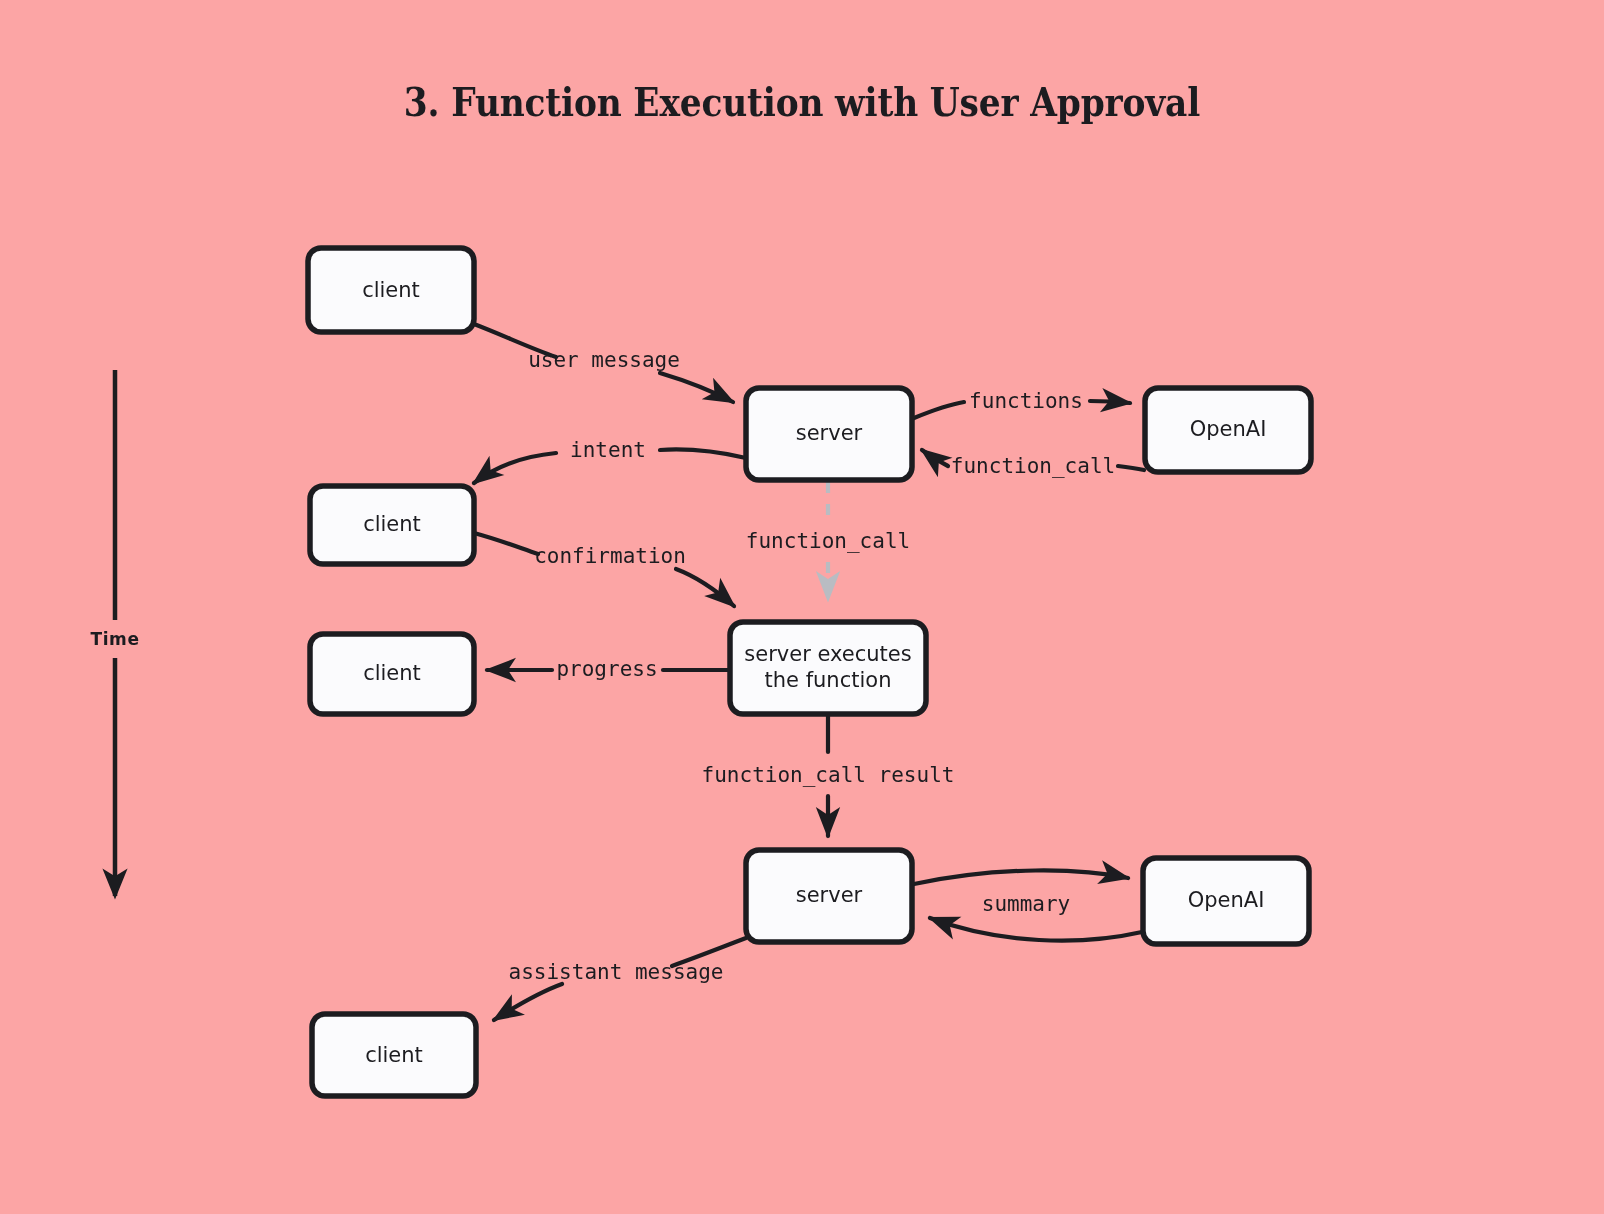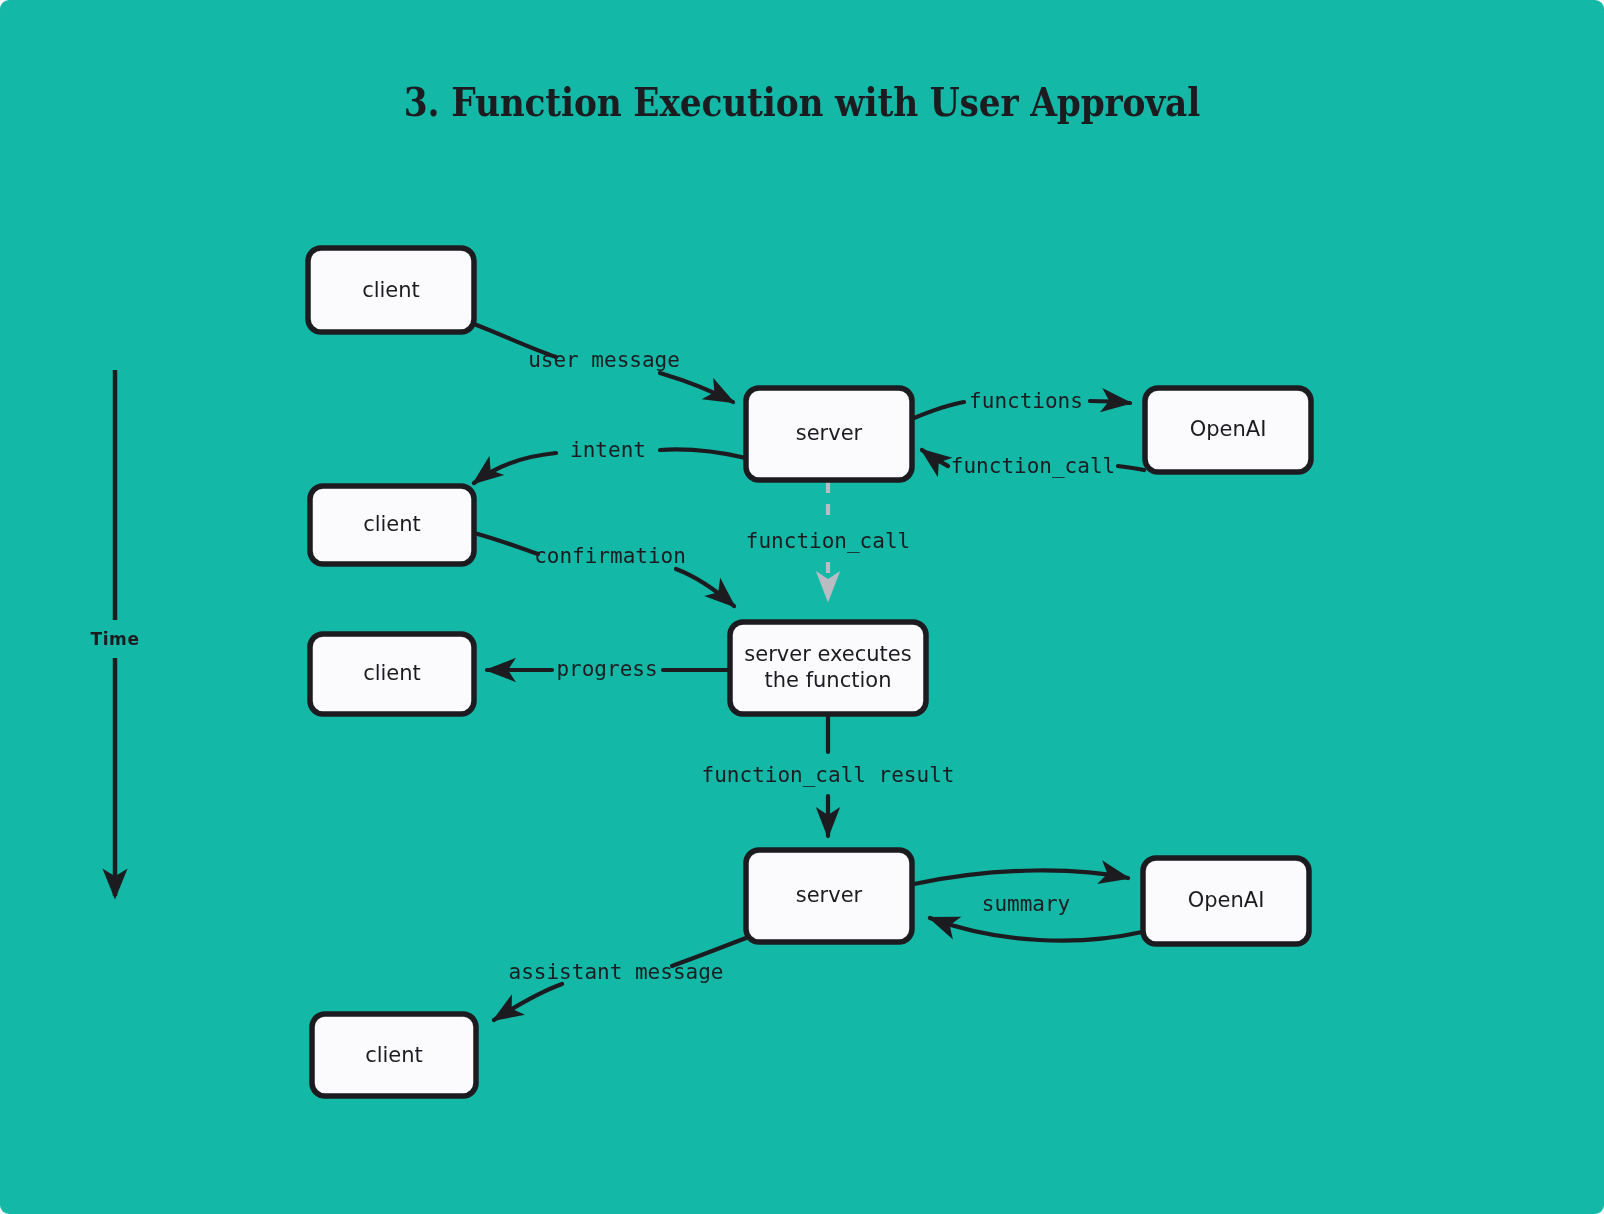--- a/index.html
+++ b/index.html
@@ -4,24 +4,23 @@
 <style>
   html, body {
     margin: 0;
     padding: 0;
     background: #f8f9fb;
   }
   #page {
     position: relative;
     width: 1604px;
     height: 1214px;
-    background: #14b8a6;
+    background: #fca5a5;
     overflow: hidden;
     font-family: "DejaVu Sans", sans-serif;
-    border-radius: 9px;
   }
   #diagram-title {
     position: absolute;
     left: 0;
     top: 78px;
     width: 1604px;
     text-align: center;
     font-family: "DejaVu Serif", serif;
     font-weight: 700;
     font-size: 40px;

